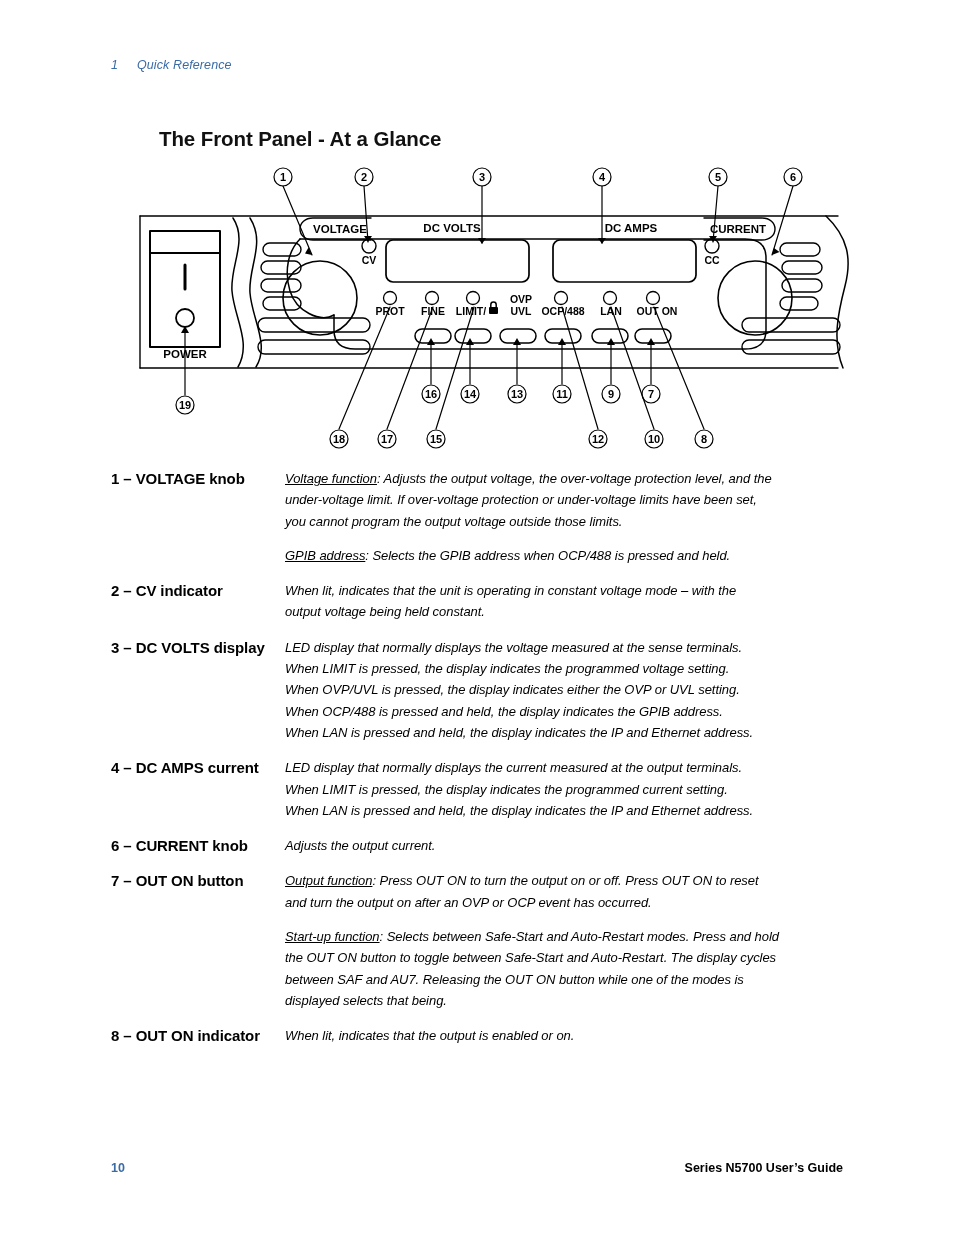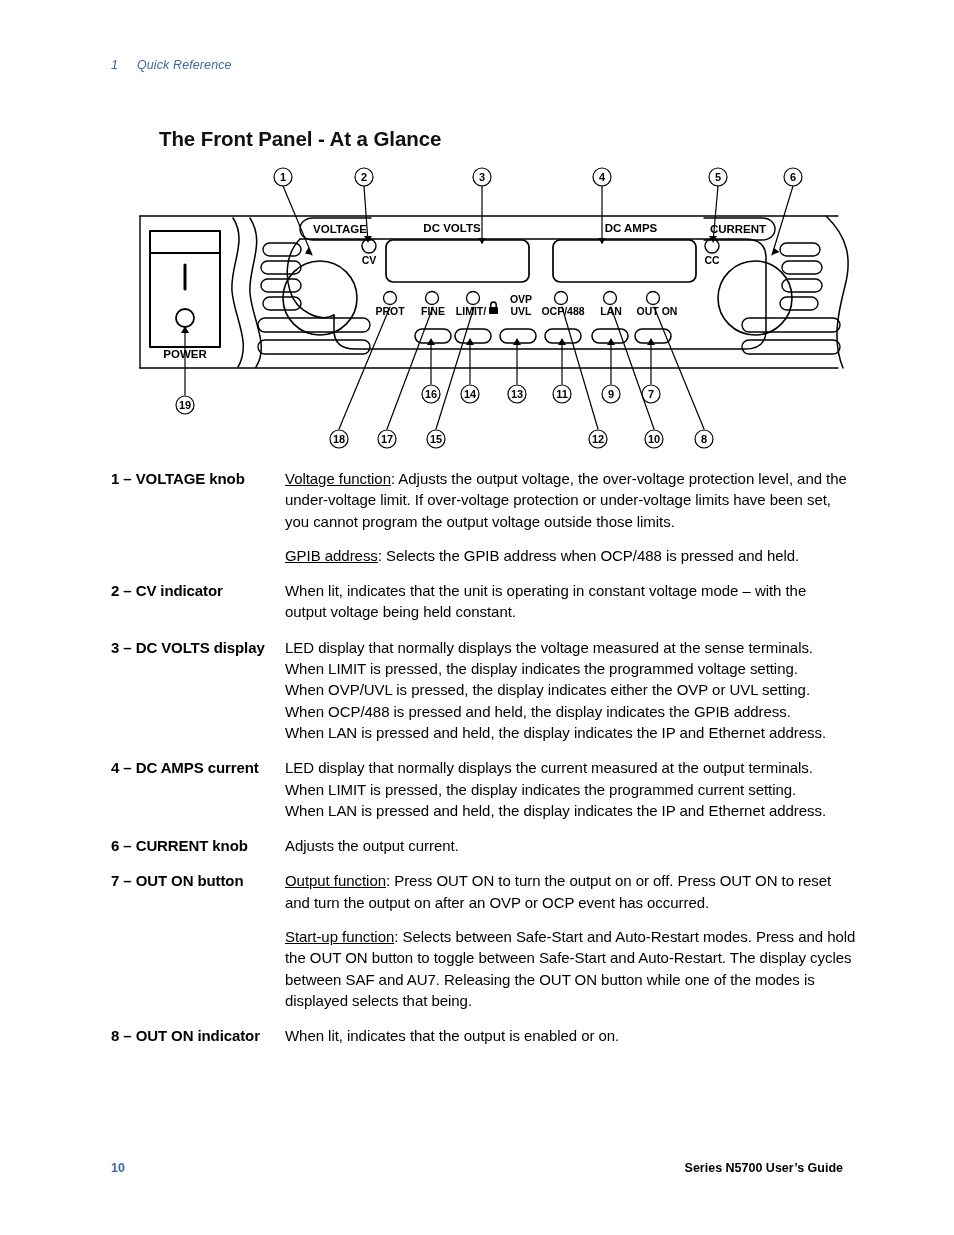--- a/index.html
+++ b/index.html
@@ -70,23 +70,24 @@
     flex: 0 0 174px;
     font-size: 15px;
     font-weight: bold;
     line-height: 21.3px;
     white-space: nowrap;
     letter-spacing: -0.1px;
   }
   .def-term .tnum { font-weight: bold; }
   .def-body {
     flex: 1 1 auto;
-    font-size: 15px;
+    font-size: 13px;
     line-height: 21.3px;
     letter-spacing: -0.05px;
+    font-style: italic;
   }
   .def-para { margin: 0 0 13px 0; }
   .def-para:last-child { margin-bottom: 0; }
   .def-line { display: block; white-space: nowrap; }
   .lead { text-decoration: underline; }
 
   
   .footer-page {
     position: absolute;
     left: 111px;

